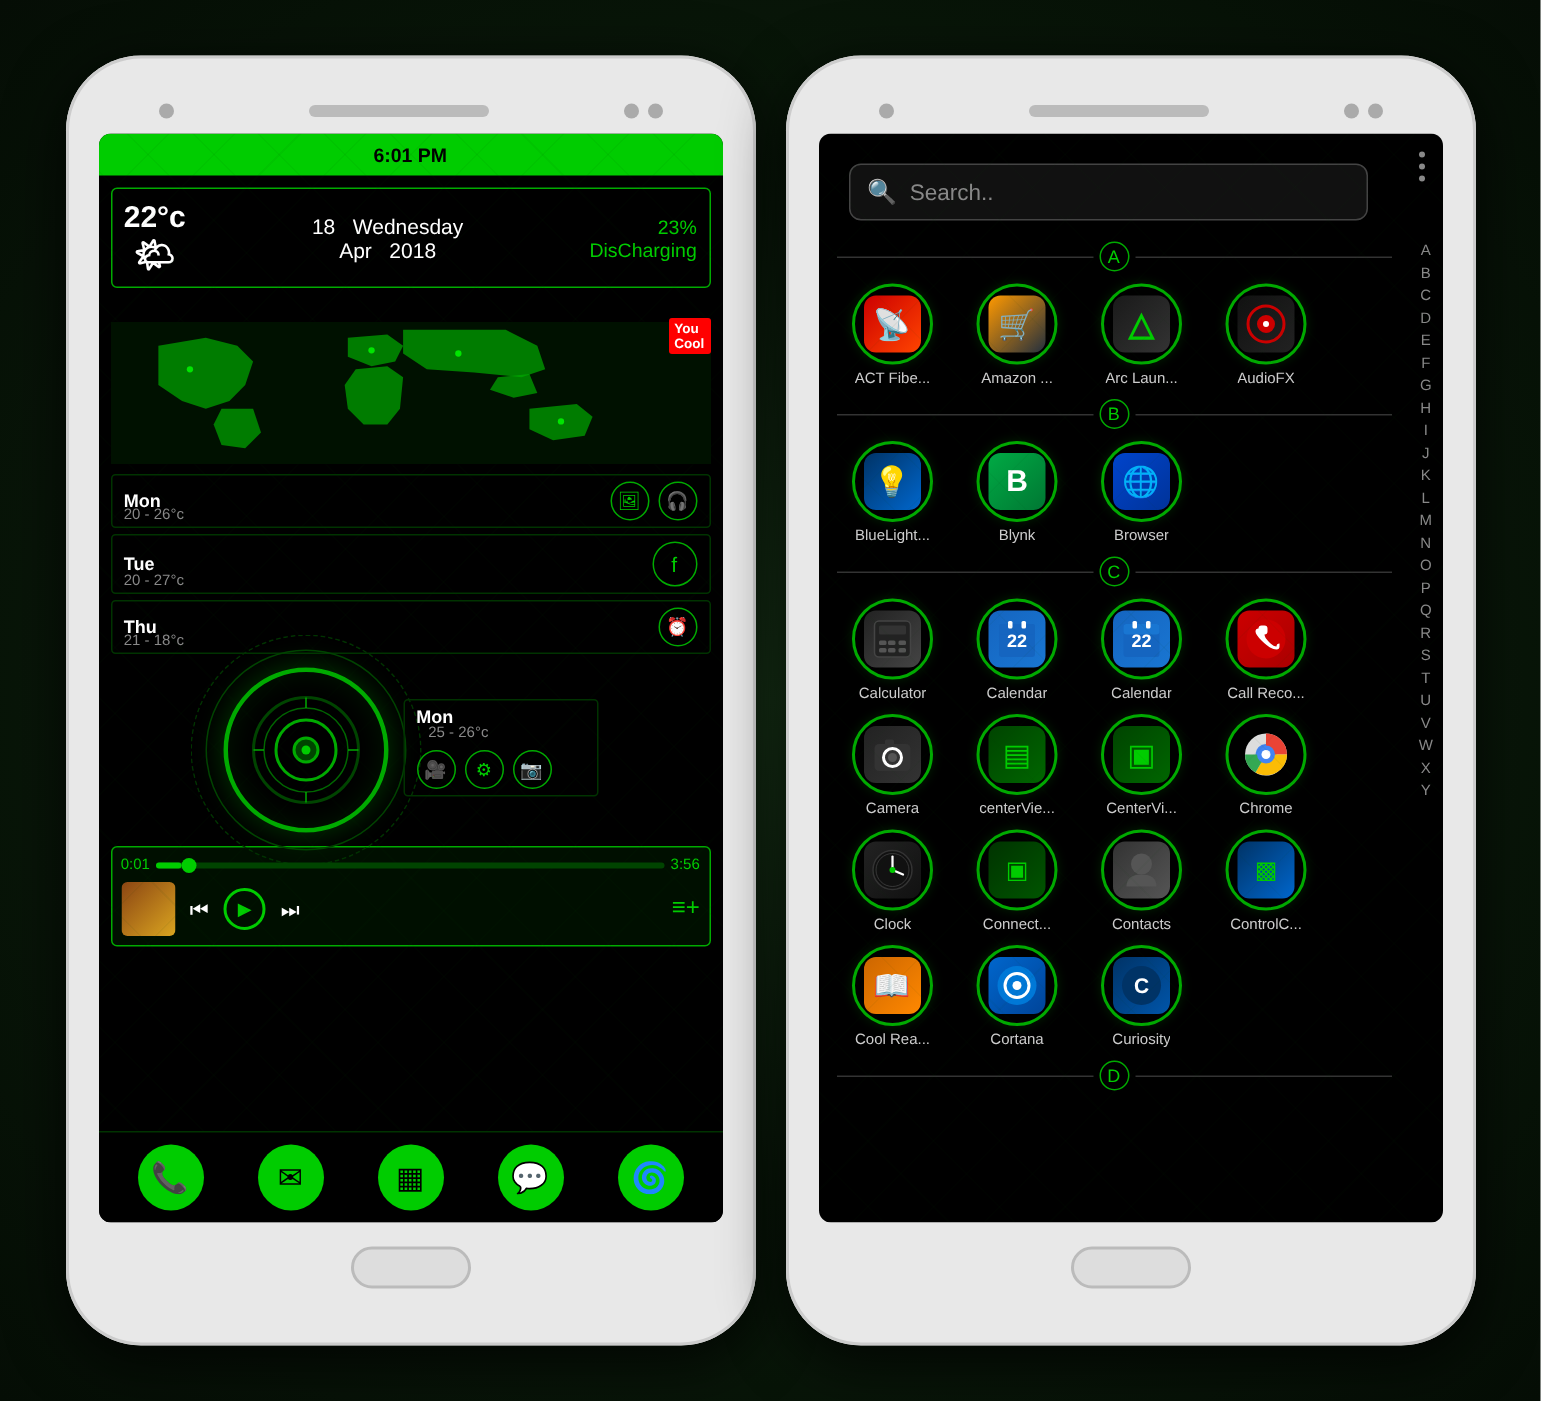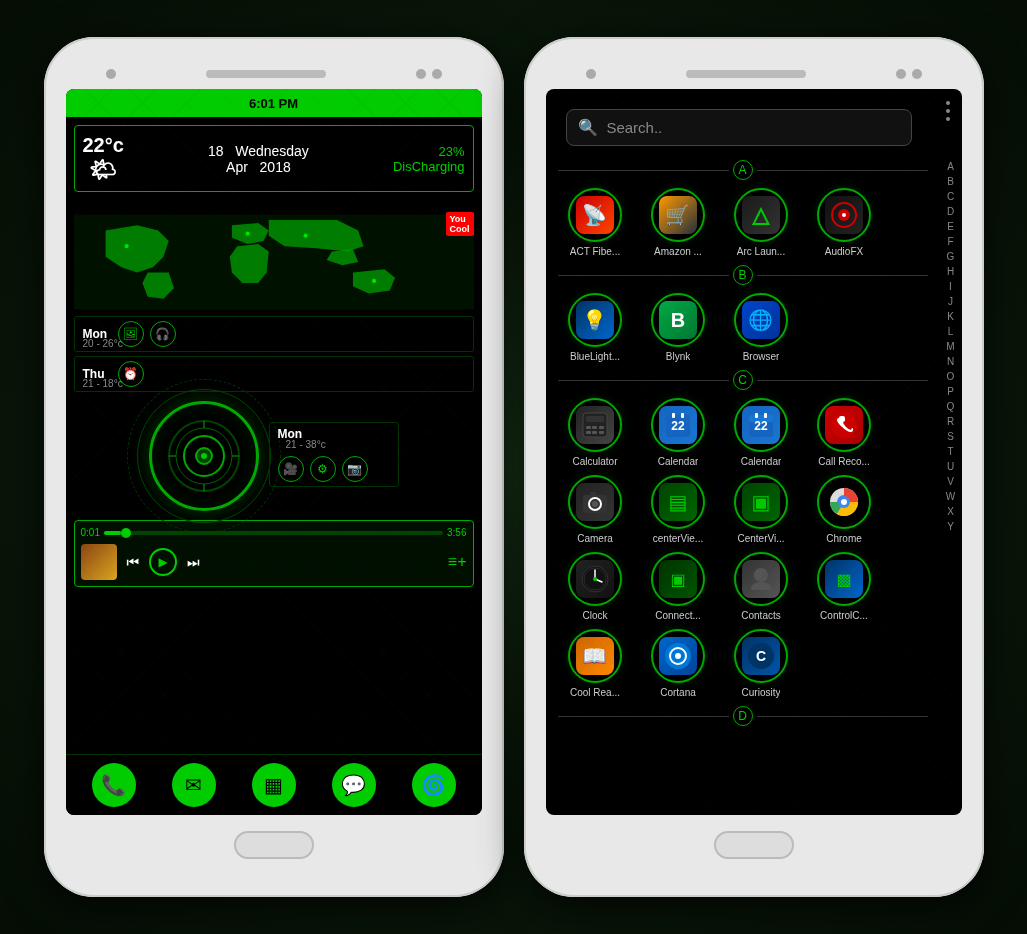--- a/index.html
+++ b/index.html
@@ -173,21 +173,21 @@
       border-radius: 2px;
       font-weight: bold;
     }
 
     .weather-days {
       padding: 0 8px;
     }
 
     .weather-day-row {
       display: flex;
-      justify-content: flex-start;
+      justify-content: space-between;
       align-items: center;
       border: 1px solid #003300;
       border-radius: 3px;
       padding: 4px 8px;
       margin-bottom: 4px;
       position: relative;
     }
 
     .day-name {
       color: #fff;
@@ -619,20 +619,27 @@
 
       <div class="weather-days">
         <div class="weather-day-row">
           <span class="day-name">Mon</span>
           <span class="day-temp">20 - 26°c</span>
           <div class="day-icons">
             <div class="day-icon-circle">🖼</div>
             <div class="day-icon-circle">🎧</div>
           </div>
         </div>
+        <div class="weather-day-row">
+          <span class="day-name">Tue</span>
+          <span class="day-temp">20 - 27°c</span>
+          <div class="day-icons">
+            <div class="social-icon">f</div>
+          </div>
+        </div>
 
         <div style="display: flex; align-items: center; gap: 8px;">
           <div style="flex: 1;">
             <div class="weather-day-row">
               <span class="day-name">Thu</span>
               <span class="day-temp">21 - 18°c</span>
               <div class="day-icons">
                 <div class="day-icon-circle">⏰</div>
               </div>
             </div>
@@ -654,21 +661,21 @@
                 <line x1="40" y1="75" x2="40" y2="68"></line>
                 <line x1="5" y1="40" x2="12" y2="40"></line>
               </g>
               <circle cx="40" cy="40" r="8" fill="#004400" stroke="#00aa00" stroke-width="2"></circle>
               <circle cx="40" cy="40" r="3" fill="#00cc00"></circle>
             </svg>
           </div>
           <div style="margin-left: 10px;">
             <div class="weather-day-row" style="flex-direction: column; align-items: flex-start; width: 130px;">
               <span class="day-name">Mon</span>
-              <span class="day-temp" style="position: relative; color: #888; font-size: 10px;">21 - 38°c</span>
+              <span class="day-temp" style="position: relative; color: #888; font-size: 10px;">25 - 26°c</span>
               <div class="day-icons" style="margin-top: 4px;">
                 <div class="day-icon-circle">🎥</div>
                 <div class="day-icon-circle">⚙</div>
                 <div class="day-icon-circle">📷</div>
               </div>
             </div>
           </div>
         </div>
       </div>
 

